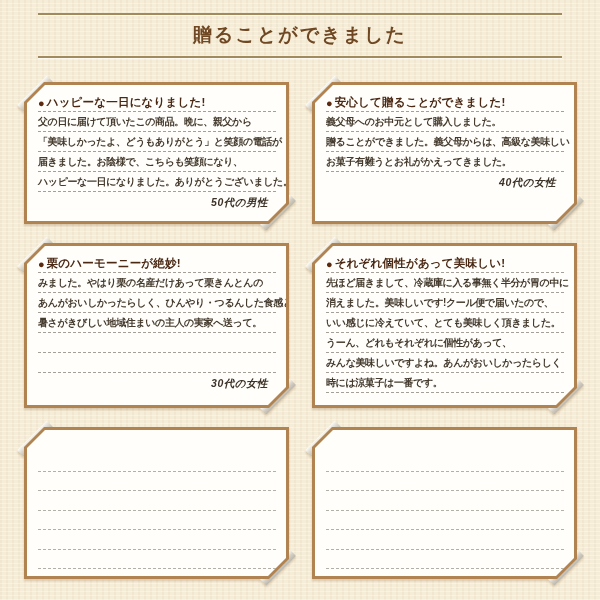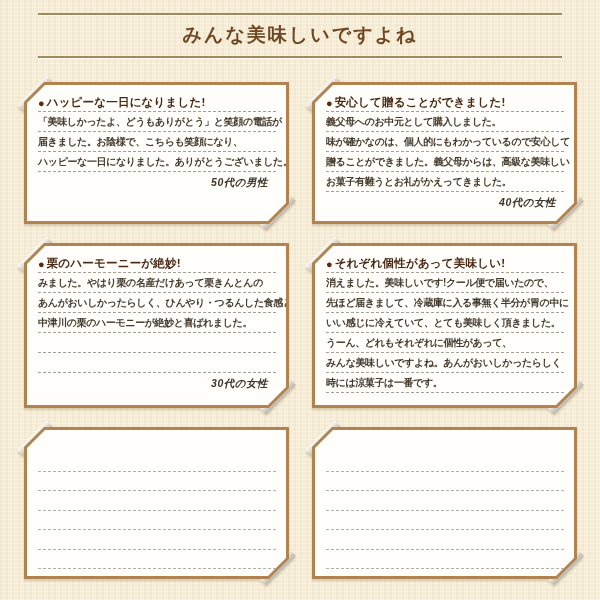--- a/index.html
+++ b/index.html
@@ -85,35 +85,38 @@
   .attr-line span{font-size:10.5px;font-weight:700;color:var(--ink-attr);letter-spacing:.5px;}
   
   .card.blank .card-inner{padding-top:22px;}
   .card.blank .line{height:19.5px;border-bottom:1px dashed rgba(104,97,85,.5);}
 </style>
 </head>
 <body>
 
 <header>
   <div class="rule"></div>
-  <h1>みんな美味しいですよね</h1>
+  <h1>贈ることができました</h1>
   <div class="rule"></div>
 </header>
 
 <main class="grid">
     <div class="card r1">
       <div class="fold tl"></div>
       <div class="fold br"></div>
       <div class="card-shape">
         <div class="card-inner">
           <div class="line title-line">
             <span class="bullet">●</span>
             <span class="title-text">ハッピーな一日になりました!</span>
           </div>
           <div class="line">
+            <span class="line-text">父の日に届けて頂いたこの商品。晩に、親父から</span>
+          </div>
+          <div class="line">
             <span class="line-text">「美味しかったよ、どうもありがとう」と笑顔の電話が</span>
           </div>
           <div class="line">
             <span class="line-text">届きました。お陰様で、こちらも笑顔になり、</span>
           </div>
           <div class="line">
             <span class="line-text">ハッピーな一日になりました。ありがとうございました。</span>
           </div>
           <div class="attr-line">
             <span>50代の男性</span>
@@ -127,23 +130,20 @@
       <div class="card-shape">
         <div class="card-inner">
           <div class="line title-line">
             <span class="bullet">●</span>
             <span class="title-text">安心して贈ることができました!</span>
           </div>
           <div class="line">
             <span class="line-text">義父母へのお中元として購入しました。</span>
           </div>
           <div class="line">
-            <span class="line-text">味が確かなのは、個人的にもわかっているので安心して</span>
-          </div>
-          <div class="line">
             <span class="line-text">贈ることができました。義父母からは、高級な美味しい</span>
           </div>
           <div class="line">
             <span class="line-text">お菓子有難うとお礼がかえってきました。</span>
           </div>
           <div class="attr-line">
             <span>40代の女性</span>
           </div>
         </div>
       </div>
@@ -157,44 +157,44 @@
             <span class="bullet">●</span>
             <span class="title-text">栗のハーモーニーが絶妙!</span>
           </div>
           <div class="line">
             <span class="line-text">みました。やはり栗の名産だけあって栗きんとんの</span>
           </div>
           <div class="line">
             <span class="line-text">あんがおいしかったらしく、ひんやり・つるんした食感と</span>
           </div>
           <div class="line">
-            <span class="line-text">中津川の栗のハーモニーが絶妙と喜ばれました。</span>
+            <span class="line-text">暑さがきびしい地域住まいの主人の実家へ送って。</span>
           </div>
           <div class="line"></div>
           <div class="line"></div>
           <div class="attr-line">
             <span>30代の女性</span>
           </div>
         </div>
       </div>
     </div>
     <div class="card r2">
       <div class="fold tl"></div>
       <div class="fold br"></div>
       <div class="card-shape">
         <div class="card-inner">
           <div class="line title-line">
             <span class="bullet">●</span>
             <span class="title-text">それぞれ個性があって美味しい!</span>
           </div>
           <div class="line">
+            <span class="line-text">先ほど届きまして、冷蔵庫に入る事無く半分が胃の中に</span>
+          </div>
+          <div class="line">
             <span class="line-text">消えました。美味しいです!クール便で届いたので、</span>
-          </div>
-          <div class="line">
-            <span class="line-text">先ほど届きまして、冷蔵庫に入る事無く半分が胃の中に</span>
           </div>
           <div class="line">
             <span class="line-text">いい感じに冷えていて、とても美味しく頂きました。</span>
           </div>
           <div class="line">
             <span class="line-text">うーん、どれもそれぞれに個性があって、</span>
           </div>
           <div class="line">
             <span class="line-text">みんな美味しいですよね。あんがおいしかったらしく</span>
           </div>

